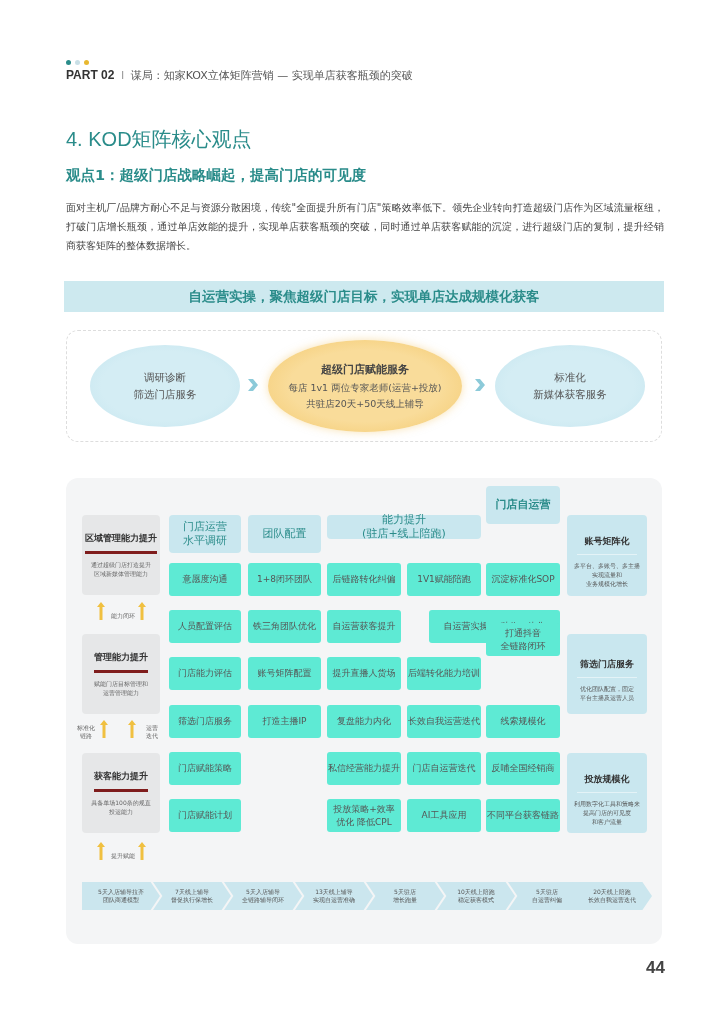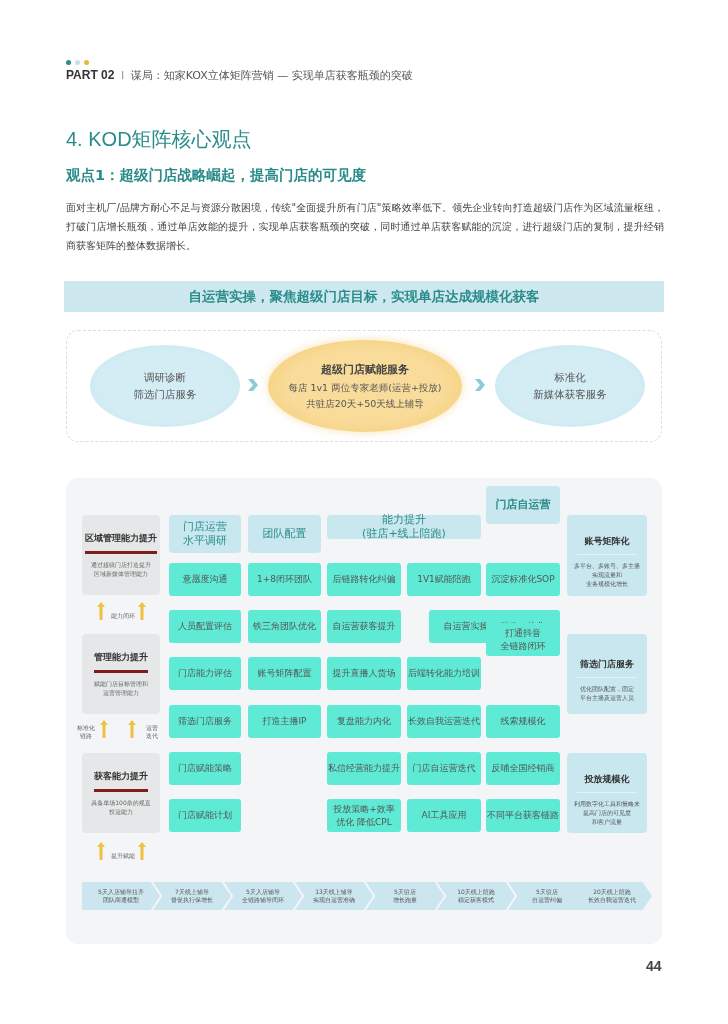--- a/index.html
+++ b/index.html
@@ -29,21 +29,21 @@
   .col-head { position: absolute; display: flex; align-items: center; justify-content: center; text-align: center; background: #c9e7ef; color: #2a8c8a; font-size: 11px; border-radius: 4px; line-height: 14px; }
   .left-card { position: absolute; background: #e6e7e8; border-radius: 4px; display: flex; flex-direction: column; align-items: center; justify-content: center; text-align: center; }
   .left-card .t { font-size: 9px; font-weight: bold; color: #333; padding-bottom: 6px; border-bottom: 3px solid #7f1d1d; margin-bottom: 6px; }
   .left-card .d { font-size: 6px; color: #666; line-height: 9px; }
   .right-card { position: absolute; background: #c9e7ef; border-radius: 4px; display: flex; flex-direction: column; align-items: center; justify-content: center; text-align: center; }
   .right-card .t { font-size: 9px; font-weight: bold; color: #333; padding-bottom: 6px; border-bottom: 1px solid #e4f3f7; margin-bottom: 6px; width: 60px; margin-top: 12px; }
   .right-card .d { font-size: 6px; color: #555; line-height: 9px; }
   .arrow-up { position: absolute; width: 8px; height: 18px; }
   .arrow-lbl { position: absolute; font-size: 6px; color: #666; text-align: center; line-height: 8px; }
   .tl-step { position: absolute; top: 882px; height: 28px; display: flex; align-items: center; justify-content: center; text-align: center; font-size: 6px; color: #555; line-height: 8px; background: #cbe6ee; }
-  .page-num { position: absolute; left: 646px; top: 958px; font-size: 14px; font-weight: bold; color: #444; font-family: "Liberation Sans", sans-serif; }
+  .page-num { position: absolute; left: 646px; top: 958px; font-size: 17px; font-weight: bold; color: #444; font-family: "Liberation Sans", sans-serif; }
 </style>
 </head>
 <body>
 
 <div class="dots">
   <span class="dot" style="background:#2a8c8a"></span>
   <span class="dot" style="background:#c9dfe6"></span>
   <span class="dot" style="background:#e8b830"></span>
 </div>
 <div class="header-line">

